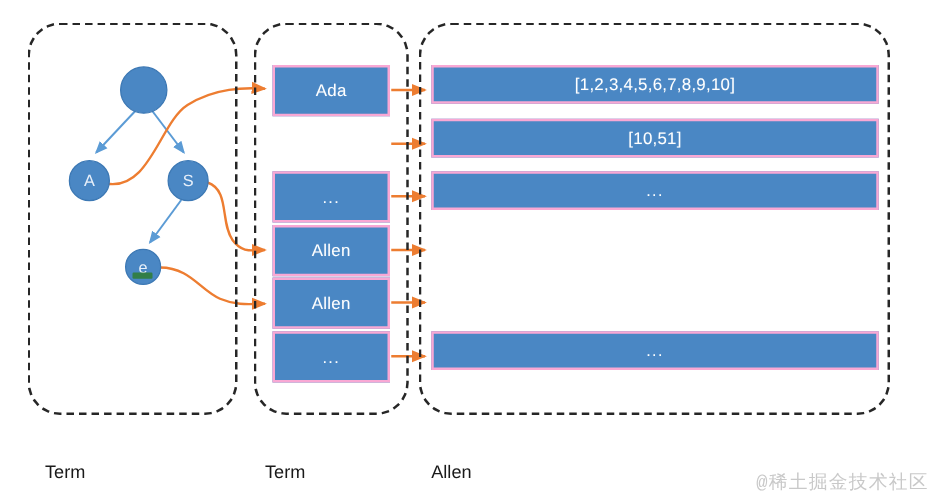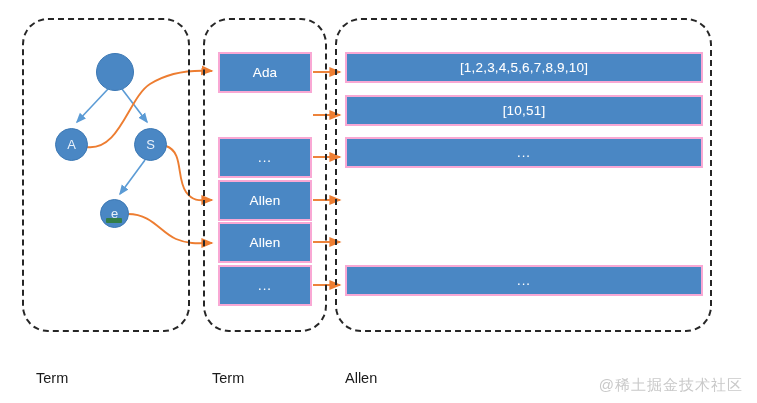--- a/index.html
+++ b/index.html
@@ -110,21 +110,21 @@
   .caption-line { display: block; }
 
   
   #watermark {
     position: absolute;
     right: 14px;
     bottom: 8px;
     color: #C9C9C9;
     font-size: 15px;
     letter-spacing: 1px;
-    font-family: Liberation Sans, sans-serif;
+    font-family: Liberation Mono, monospace;
     user-select: none;
   }
 </style>
 </head>
 <body>
 
 <div id="canvas">
 
   <svg class="svg-layer" viewBox="0 0 757 403" xmlns="http://www.w3.org/2000/svg">
     <defs>

